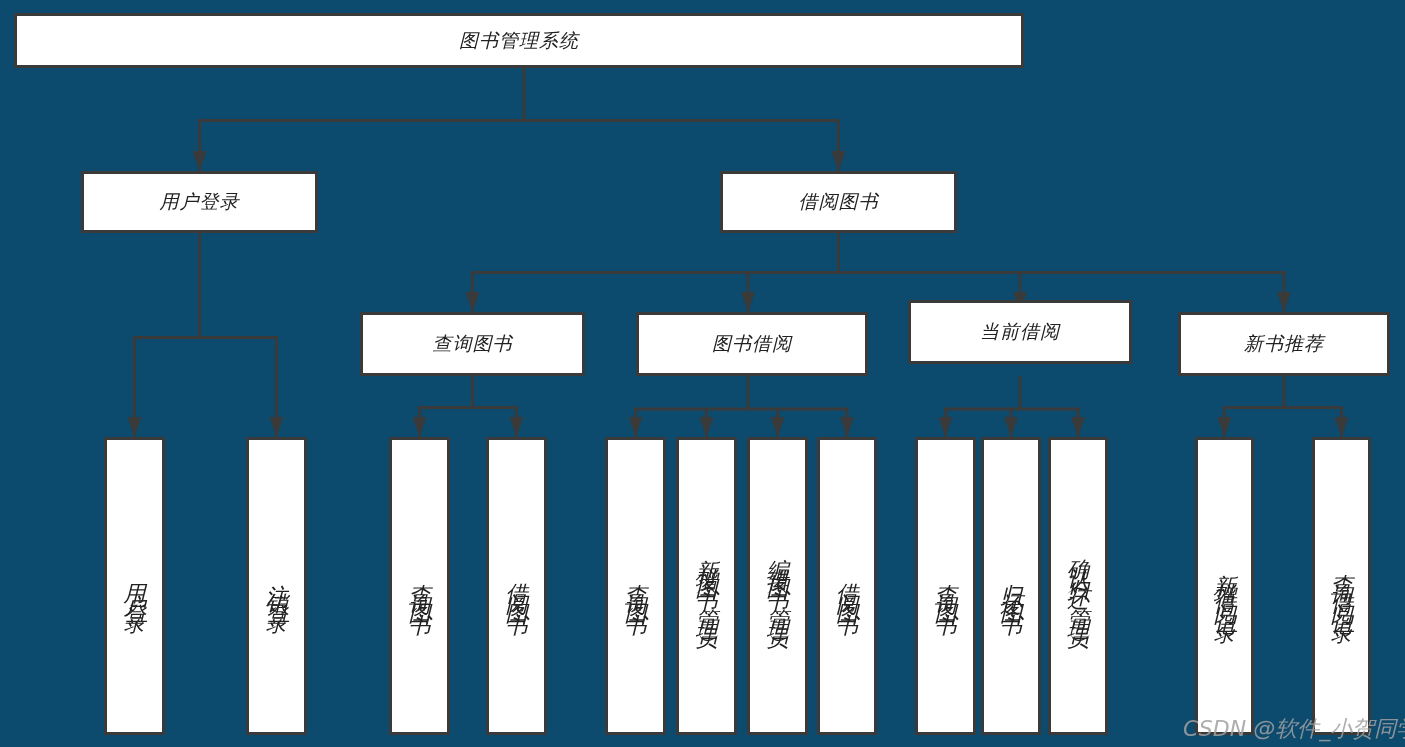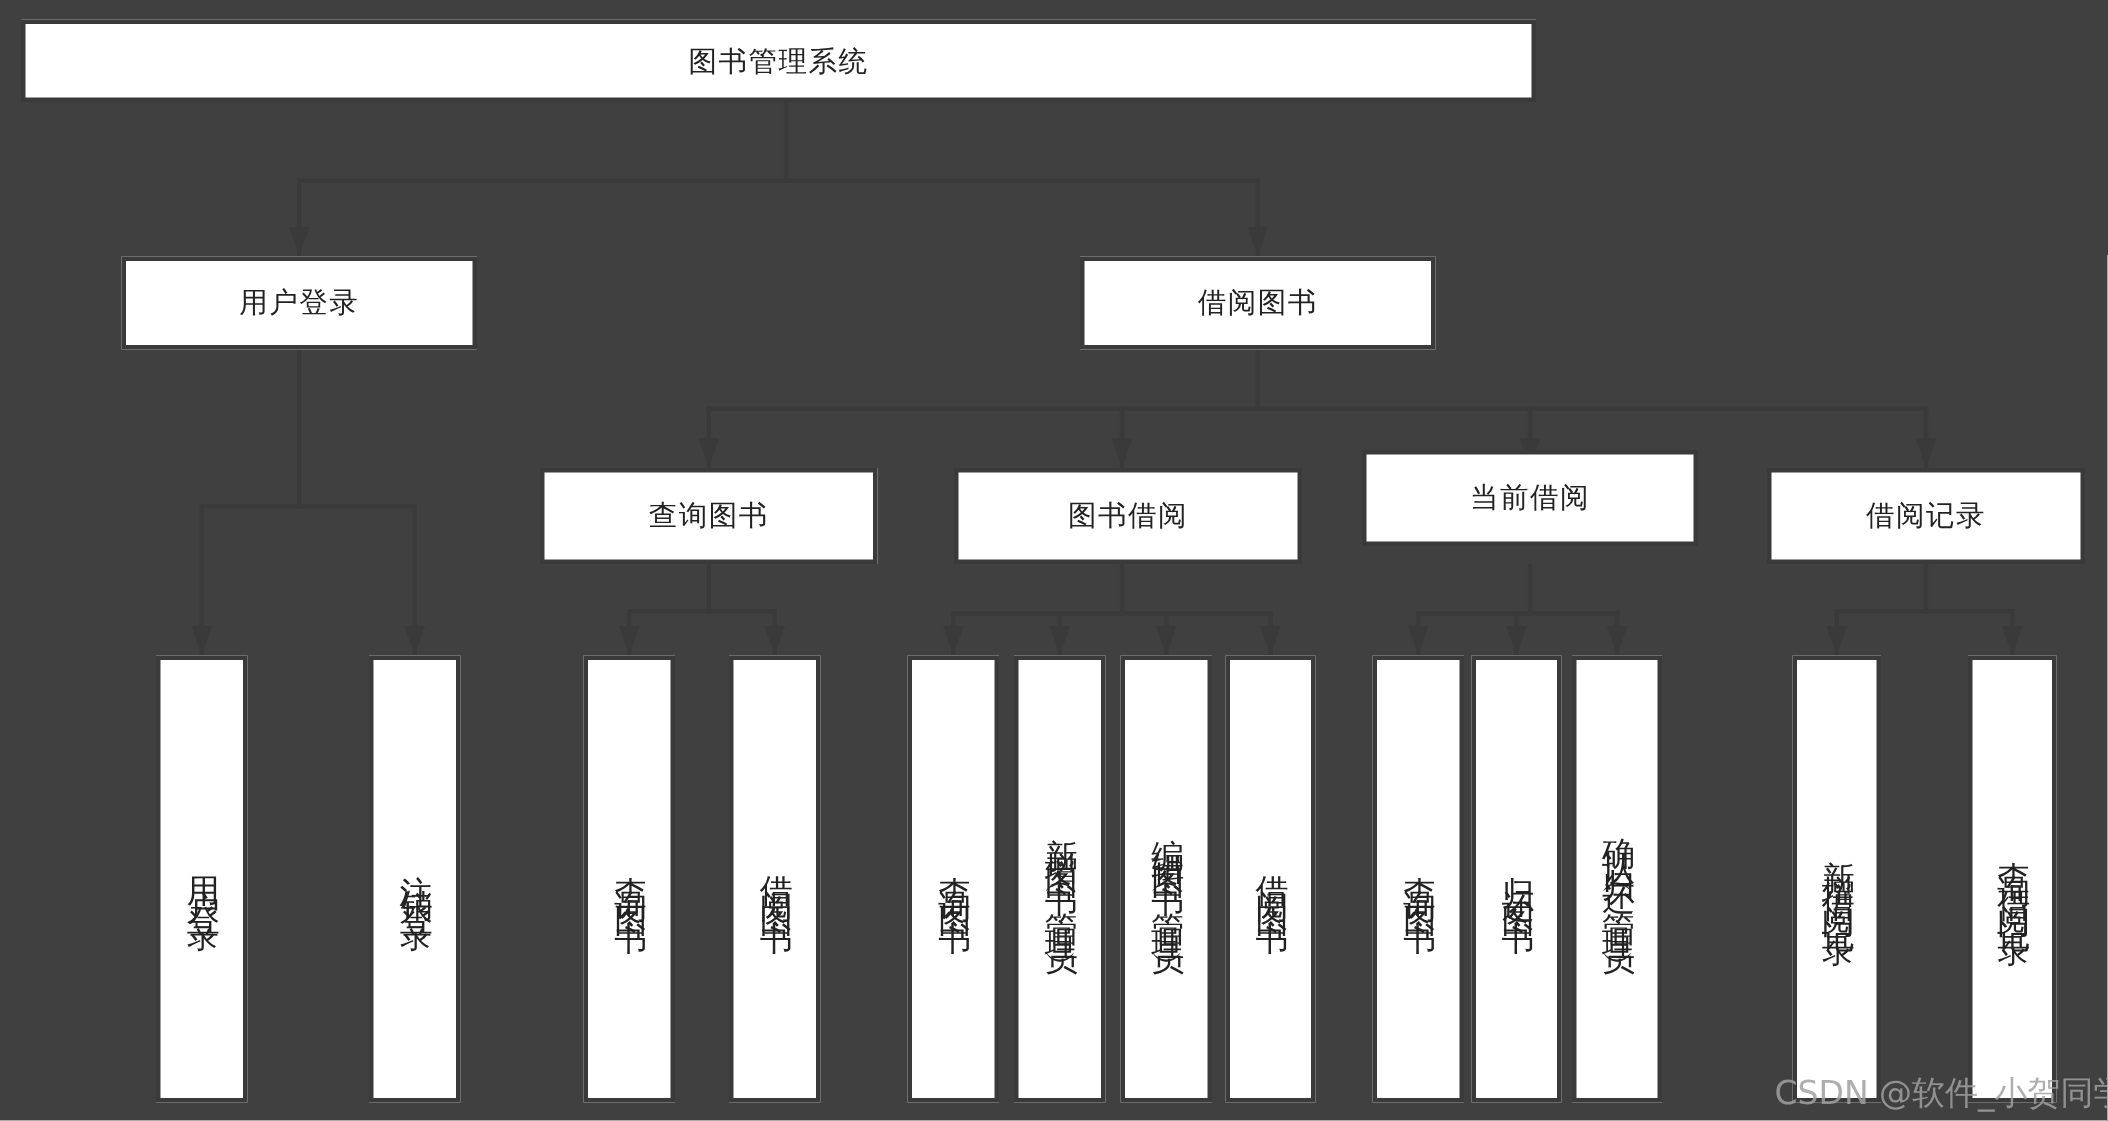--- a/index.html
+++ b/index.html
@@ -1,22 +1,23 @@
 <!DOCTYPE html>
 <html><head>
 <meta charset="utf-8">
 <style>
   html, body { margin: 0; padding: 0; background: #ffffff; }
   #canvas {
     position: relative;
     width: 1405px;
     height: 747px;
-    background: #404040;
+    background: #0c4a6e;
     overflow: hidden;
     font-family: "DejaVu Sans", "Liberation Sans", sans-serif;
+    font-style: italic;
   }
   #connectors {
     position: absolute;
     left: 0; top: 0;
     width: 1405px; height: 747px;
   }
   .box {
     position: absolute;
     box-sizing: border-box;
     border: 3px solid #3a3a3a;
@@ -118,21 +119,21 @@
   <div class="box" style="left:360px; top:312px; width:225px; height:64px;">
     <span class="hlabel">查询图书</span>
   </div>
   <div class="box" style="left:636px; top:312px; width:232px; height:64px;">
     <span class="hlabel">图书借阅</span>
   </div>
   <div class="box" style="left:908px; top:300px; width:224px; height:64px;">
     <span class="hlabel">当前借阅</span>
   </div>
   <div class="box" style="left:1178px; top:312px; width:212px; height:64px;">
-    <span class="hlabel">借阅记录</span>
+    <span class="hlabel">新书推荐</span>
   </div>
 
   <div class="box leaf" style="left:104px; width:61px;">
     <span class="vlabel">用户登录</span>
   </div>
   <div class="box leaf" style="left:246px; width:61px;">
     <span class="vlabel">注销登录</span>
   </div>
 
   <div class="box leaf" style="left:389px; width:61px;">

